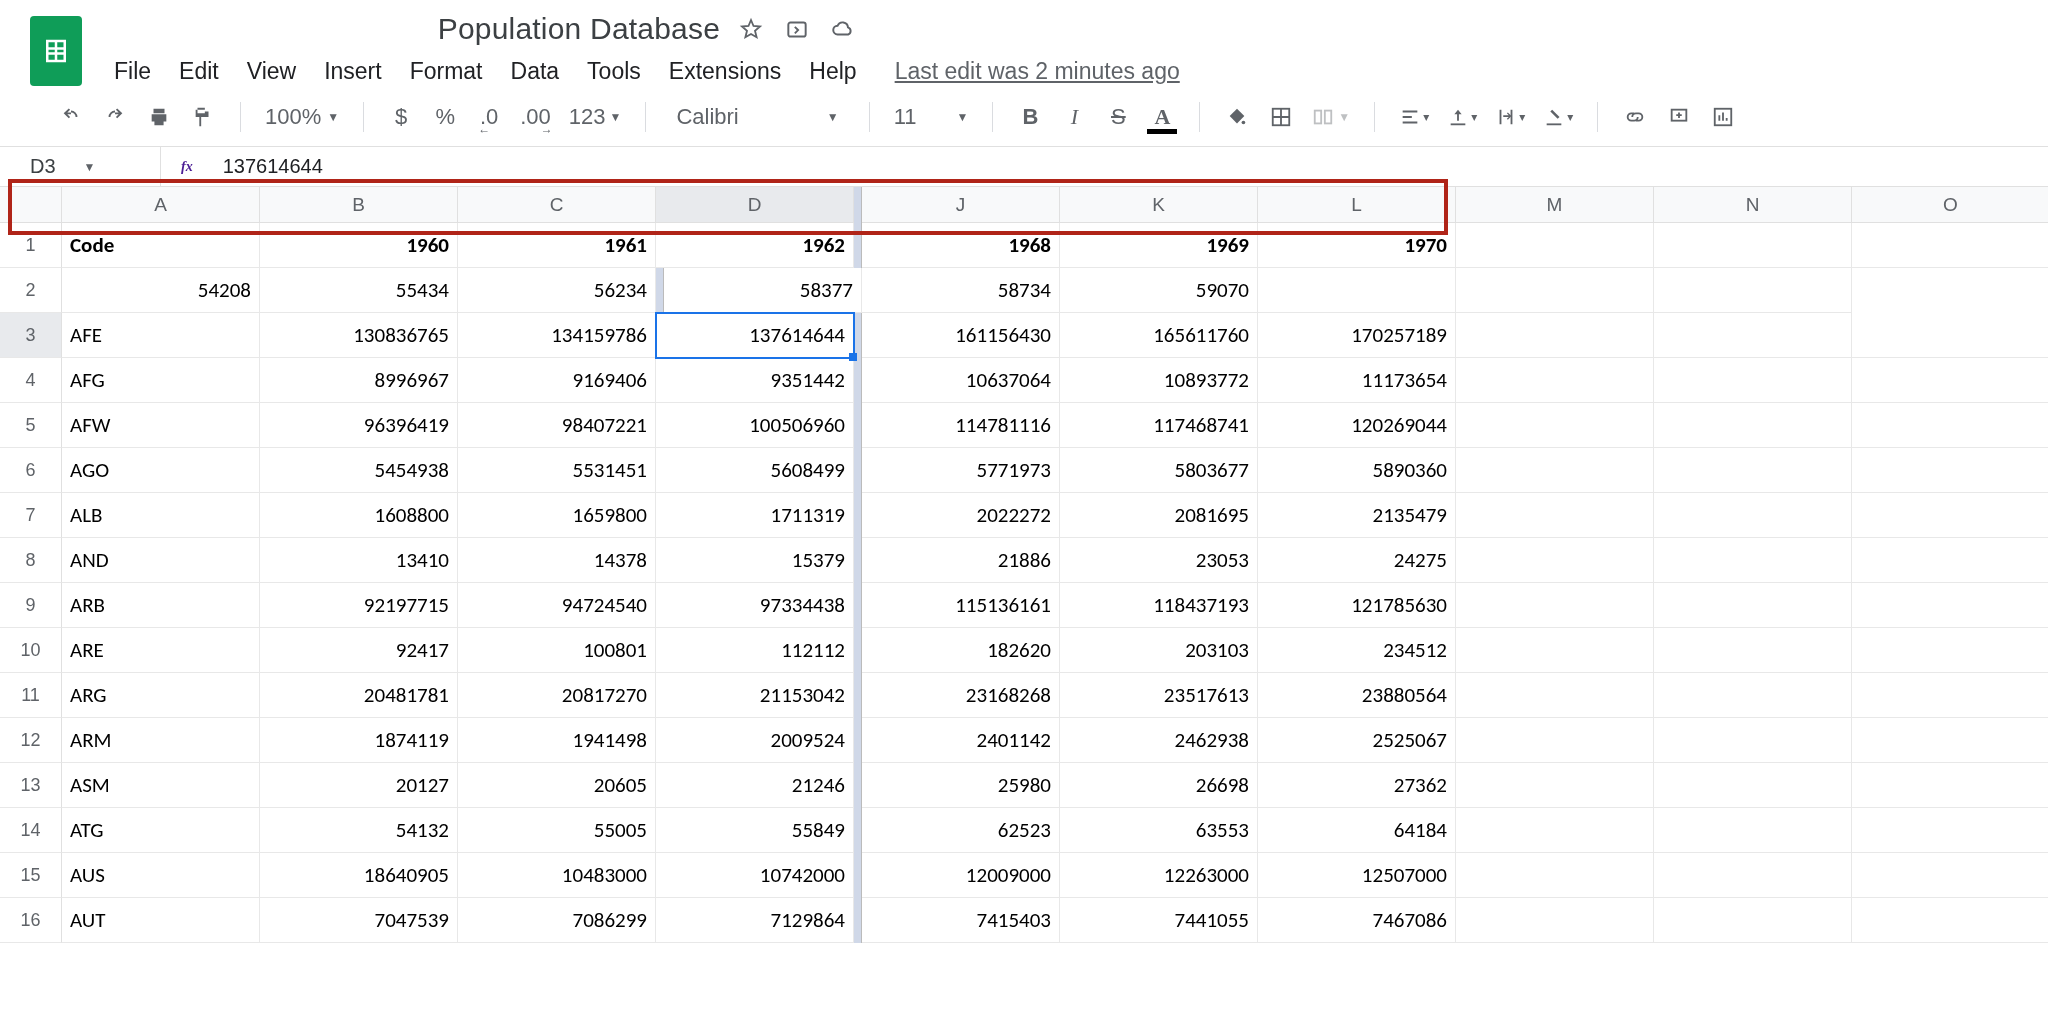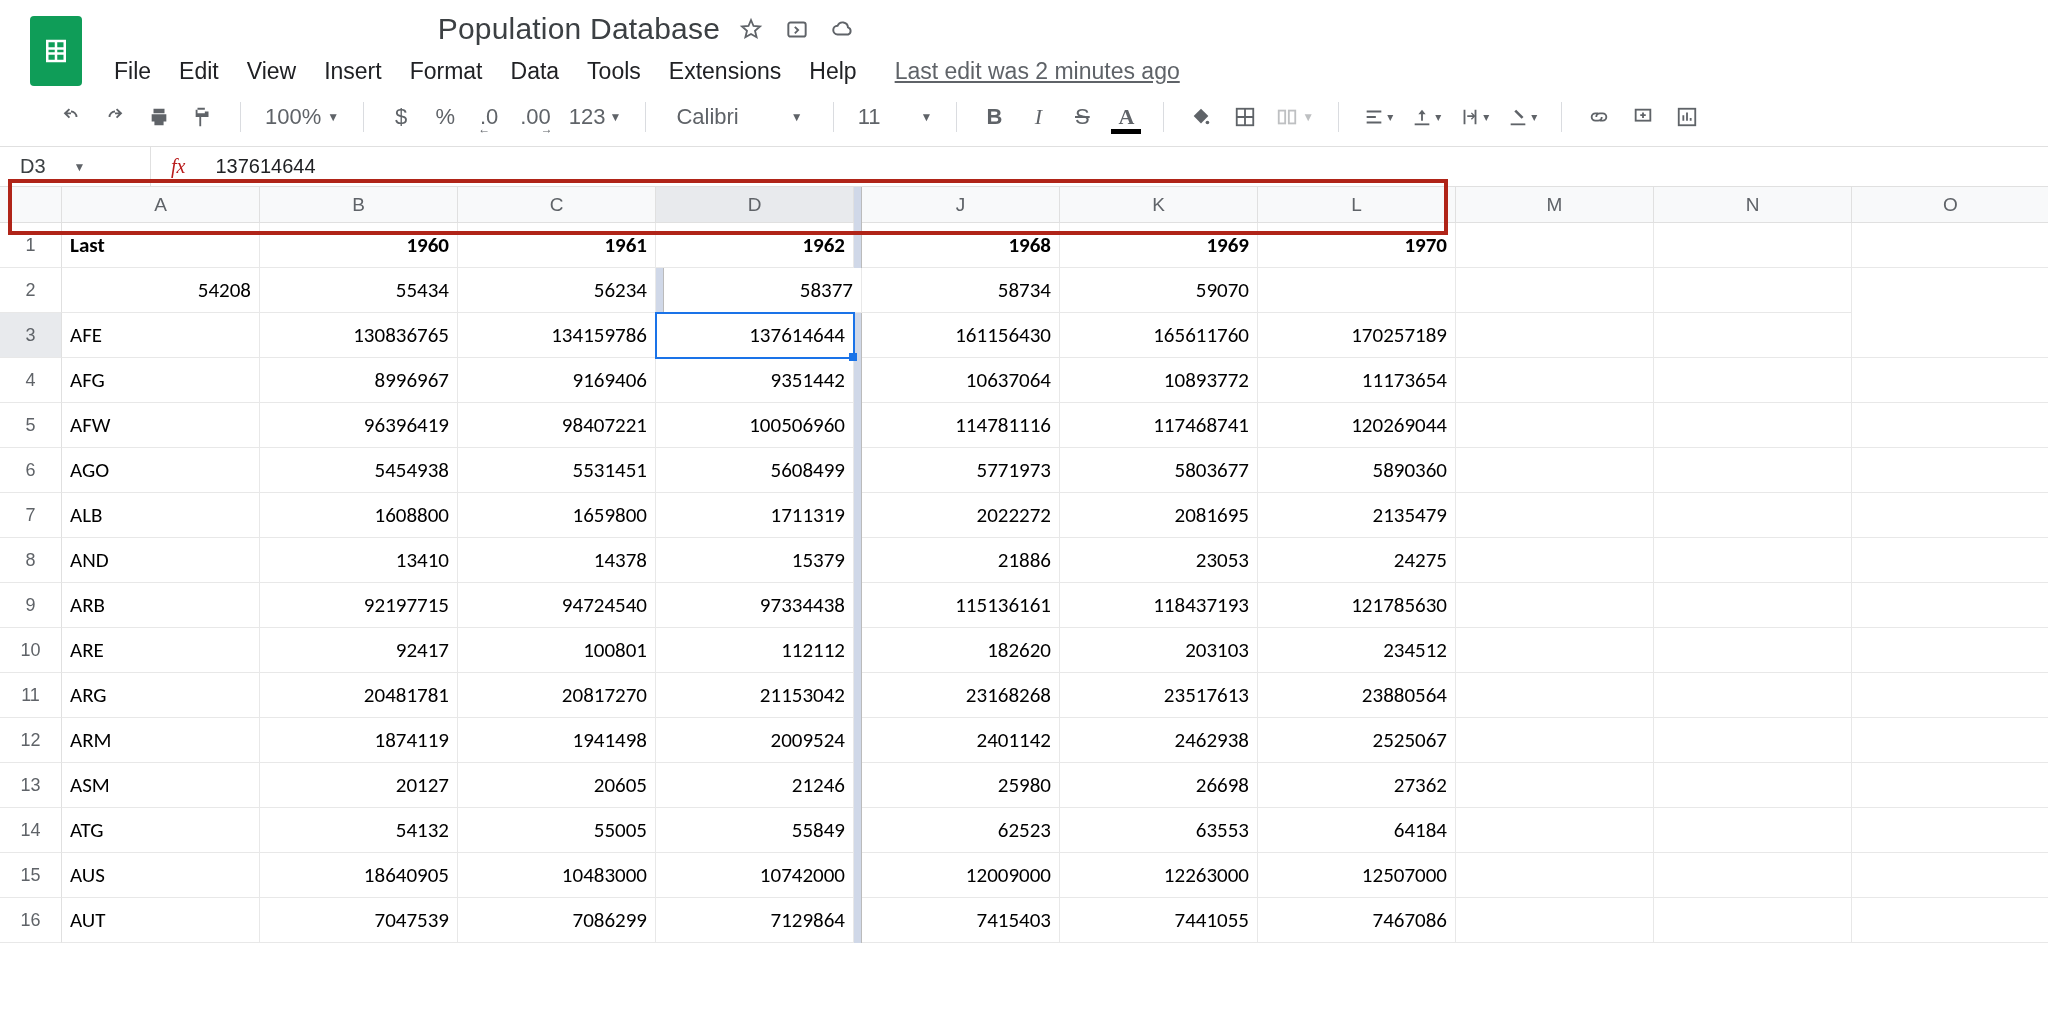--- a/index.html
+++ b/index.html
@@ -13,31 +13,31 @@
   .title-icons { display: flex; gap: 20px; color: #5f6368; }
   .title-icons span { cursor: pointer; }
   .menu-bar { display: flex; gap: 28px; font-size: 23px; color: #202124; padding-top: 10px;}
   .menu-bar span { cursor: pointer; }
   .last-edit { color: #5f6368; text-decoration: underline; margin-left: 10px; }
   .toolbar { display: flex; align-items: center; gap: 18px; padding: 16px 0 14px 58px; border-bottom: 1px solid #e0e0e0; color: #5f6368; font-size: 22px;}
   .toolbar .sep { width: 1px; height: 30px; background: #dadce0; margin: 0 6px;}
   .toolbar .grp { display:flex; align-items:center; gap:18px;}
   .toolbar svg { width:22px; height:22px; fill:#5f6368;}
   .zoom { display:flex; align-items:center; gap:6px;}
-  .font-sel { display:flex; align-items:center; gap:52px; padding:0 6px;}
+  .font-sel { display:flex; align-items:center; gap:88px; padding:0 6px;}
   .fsz {display:flex; align-items:center; gap:40px;}
   .tb-btn { cursor:pointer; display:flex; align-items:center; justify-content:center; min-width:26px;}
   .text-color-A { position:relative; font-weight:700; font-family: 'Times New Roman', serif;}
   .text-color-A::after { content:""; position:absolute; left:-2px; right:-2px; bottom:-4px; height:5px; background:#000; }
   .dim { opacity:0.4;}
   .namebox-row { display:flex; align-items:center; border-bottom:1px solid #e0e0e0; height:40px;}
-  .namebox { width:150px; padding-left: 20px; font-size:20px; color:#3c4043; display:flex; align-items:center; gap:28px;}
+  .namebox { width:150px; padding-left: 20px; font-size:20px; color:#3c4043; display:flex; align-items:center; gap:28px;margin-left:10px;}
   .namebox .dd { color:#5f6368; font-size:12px;}
   .fx-area { display:flex; align-items:center; gap:30px; padding-left:20px; border-left:1px solid #e0e0e0; height:100%; flex:1;}
-  .fx-label { font-style:italic; color:#b91c1c; font-size:20px; font-family:'Times New Roman',serif;}
+  .fx-label { font-style:italic; color:#4c1d95; font-size:14px; font-family:'Times New Roman',serif;font-weight:bold;}
   .fx-val { font-size:20px; color:#202124;}
   .grid { display:flex; }
   .rowhdrs { display:flex; flex-direction:column; }
   .corner { width:62px; height:36px; background:#f8f9fa; border-right:1px solid #e0e0e0; border-bottom:1px solid #e0e0e0;}
   .rowhdr { width:62px; height:45px; background:#fff; border-right:1px solid #e0e0e0; border-bottom:1px solid #e8e8e8; display:flex; align-items:center; justify-content:center; font-size:18px; color:#5f6368;}
   .rowhdr.sel { background:#e8eaed;}
   .cols { display:flex; flex-direction:column; flex:1;}
   .colhdr-row { display:flex; height:36px; position:relative;}
   .colhdr { background:#f8f9fa; border-right:1px solid #e0e0e0; border-bottom:1px solid #e0e0e0; display:flex; align-items:center; justify-content:center; font-size:19px; color:#5f6368; height:36px;}
   .colhdr.sel { background:#e8eaed;}
@@ -277,21 +277,21 @@
         <div class="hidden-col-marker"></div>
         <div class="colhdr w-j">J</div>
         <div class="colhdr w-k">K</div>
         <div class="colhdr w-l">L</div>
         <div class="colhdr w-m">M</div>
         <div class="colhdr w-n">N</div>
         <div class="colhdr w-o">O</div>
       </div>
     <div id="data-body">
         <div class="datarow">
-          <div class="cell w-a hdr">Last</div>
+          <div class="cell w-a hdr">Code</div>
           <div class="cell w-b hdr num">1960</div>
           <div class="cell w-c hdr num">1961</div>
           <div class="cell w-d hdr num">1962</div>
           <div class="hidden-col-marker"></div>
           <div class="cell w-j hdr num">1968</div>
           <div class="cell w-k hdr num">1969</div>
           <div class="cell w-l hdr num">1970</div>
           <div class="cell w-m hdr num"></div>
           <div class="cell w-n hdr num"></div>
           <div class="cell w-o hdr num"></div>

